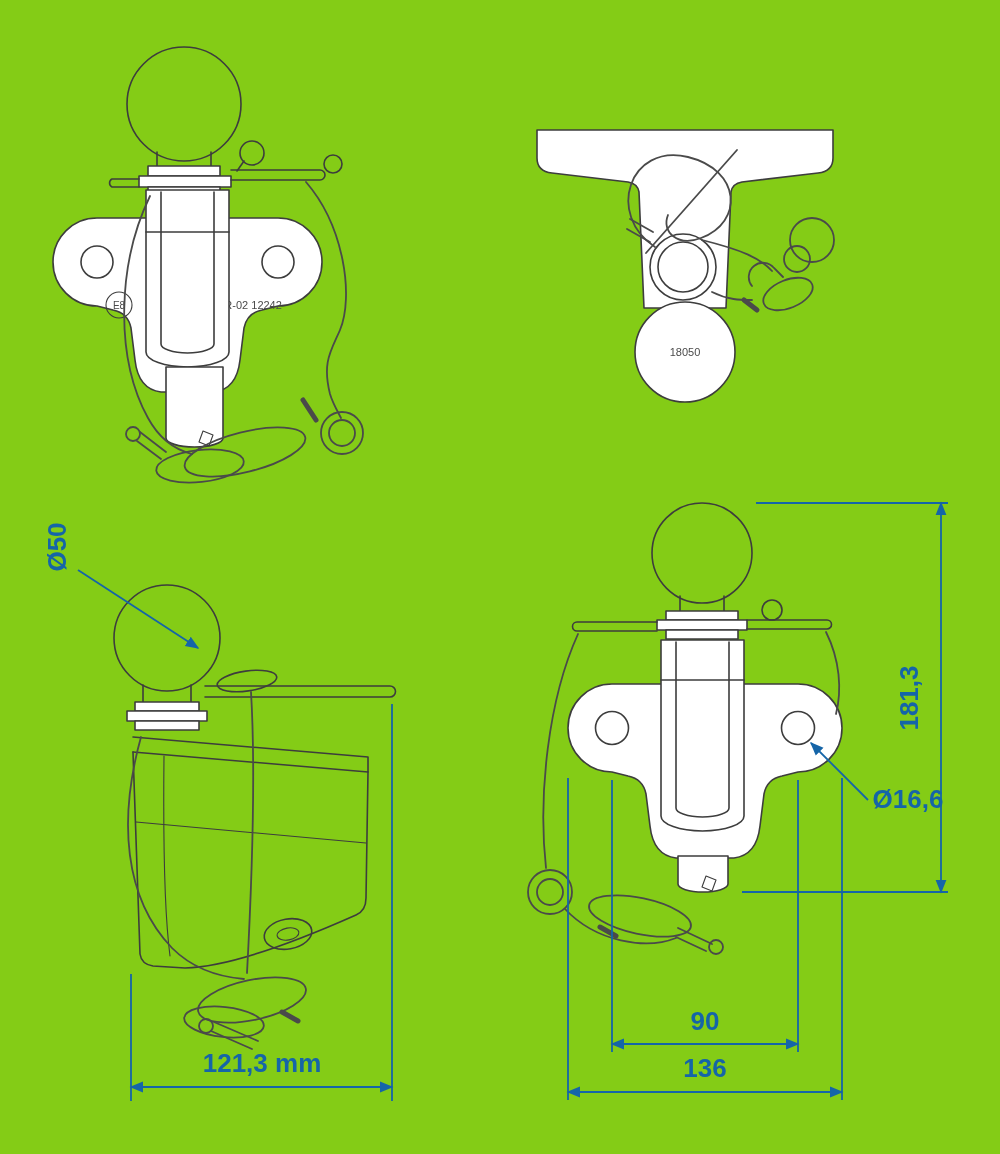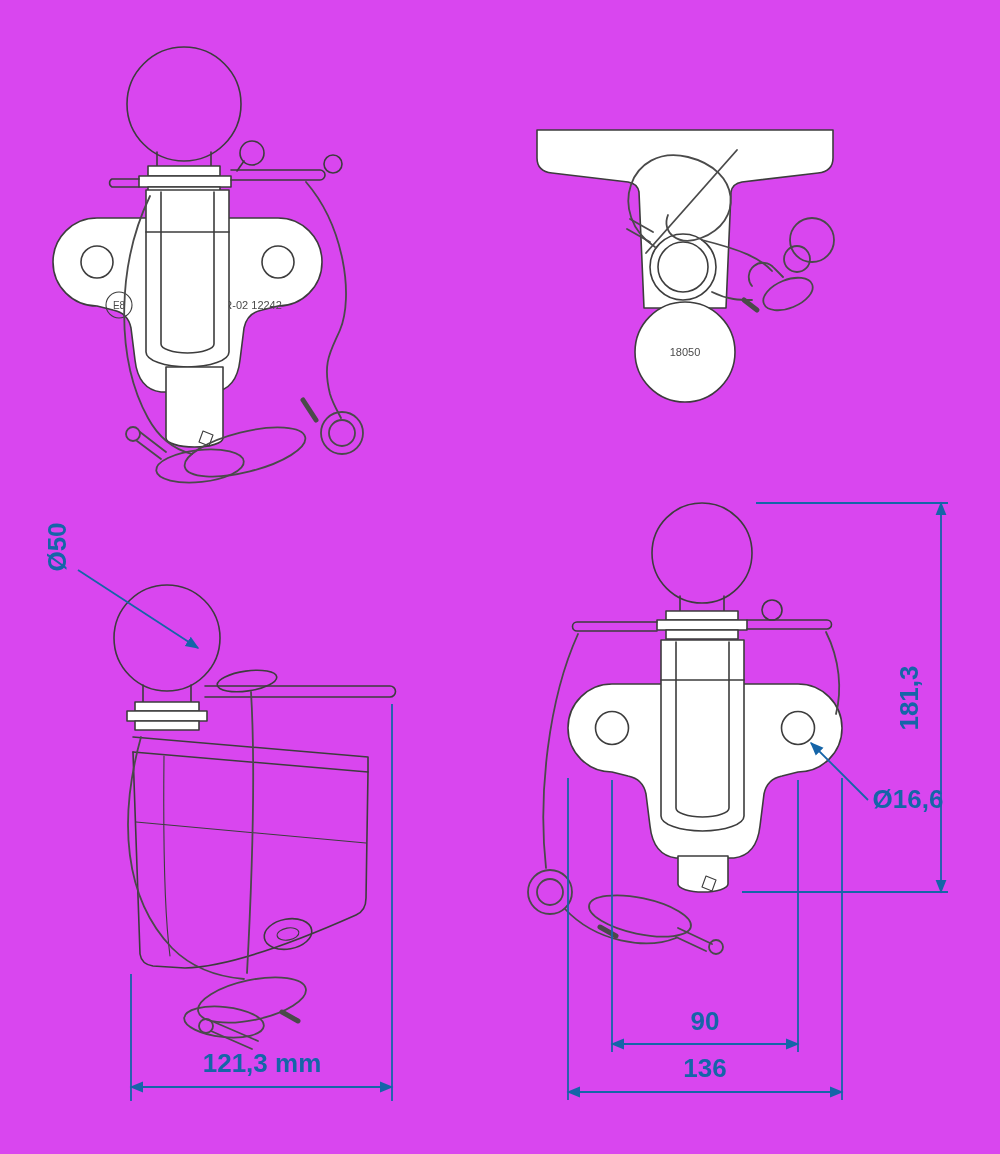--- a/index.html
+++ b/index.html
@@ -1,19 +1,19 @@
 <!DOCTYPE html>
 <html><head>
 <meta charset="utf-8">
 <style>
   html,body { margin:0; padding:0; background:#ffffff; }
   .canvas {
     position:relative;
     width:1000px; height:1154px;
-    background:#d946ef;
+    background:#84cc16;
     font-family:"Liberation Sans", sans-serif;
     overflow:hidden;
   }
   svg { position:absolute; left:0; top:0; }
   .ln   { fill:none; stroke:#3d3d3d; stroke-width:1.6; stroke-linecap:round; stroke-linejoin:round; }
   .lnf  { fill:#ffffff; stroke:#3d3d3d; stroke-width:1.6; stroke-linejoin:round; }
   .thin { stroke-width:1.1; }
   .cable{ fill:none; stroke:#4a4a4a; stroke-width:1.8; stroke-linecap:round; }
   .sleeve{ fill:none; stroke:#4a4a4a; stroke-width:5; stroke-linecap:round; }
   .dim  { fill:none; stroke:#1565a8; stroke-width:1.8; }

